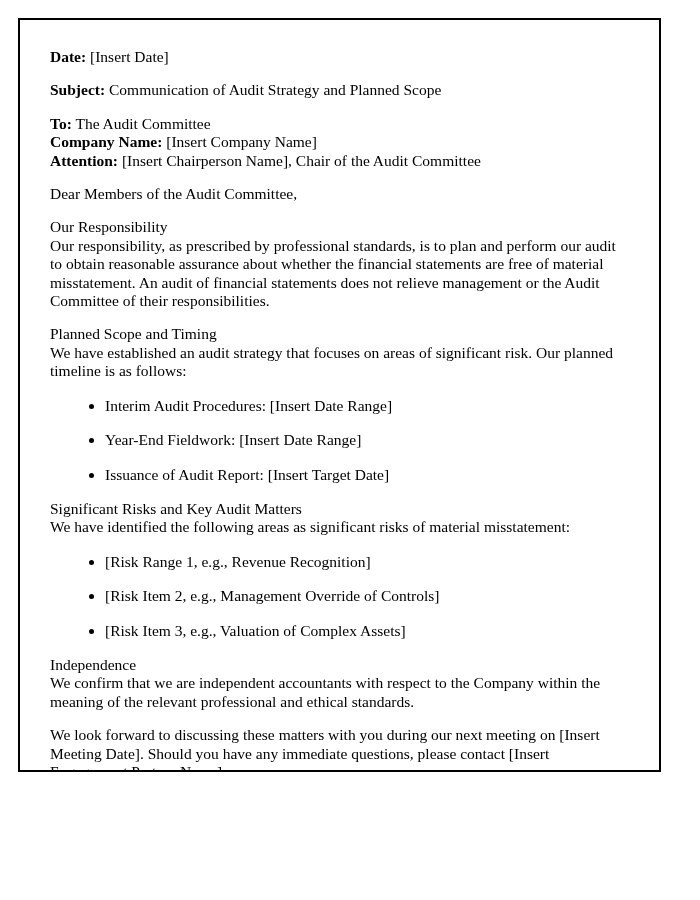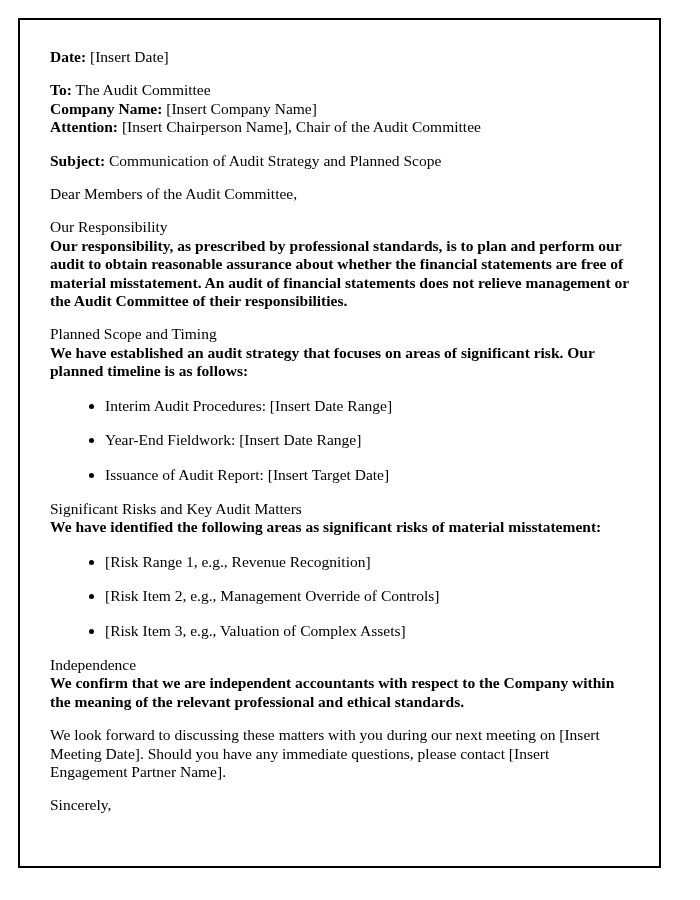--- a/index.html
+++ b/index.html
@@ -8,21 +8,21 @@
     background: #ffffff;
     width: 700px;
     height: 900px;
     overflow: hidden;
   }
   .page {
     position: absolute;
     left: 18px;
     top: 18px;
     width: 643px;
-    height: 850px;
+    height: 754px;
     box-sizing: border-box;
     border: 2px solid #000000;
     padding: 28px 30px 20px 30px;
     font-family: "Liberation Serif", "DejaVu Serif", serif;
     font-size: 15.5px;
     line-height: 18.4px;
     color: #000000;
     overflow: hidden;
   }
   .para {
@@ -36,46 +36,45 @@
   }
   strong, .bold {
     font-weight: bold;
   }
   .heading {
     font-weight: normal;
     margin: 15px 0 0 0;
   }
   .body-after-heading {
     margin: 0 0 15px 0;
-    font-weight: bold;
   }
   ul.bullets {
     margin: 15px 0 15px 0;
     padding-left: 39px;
     list-style-type: disc;
   }
   ul.bullets li {
     margin: 16px;
     padding: 0;
   }
 </style>
 </head>
 <body>
 
 <div class="page">
 
   <p class="para"><strong>Date:</strong> <span>[Insert Date]</span></p>
 
+  <p class="para"><strong>Subject:</strong> <span>Communication of Audit Strategy and Planned Scope</span></p>
+
   <p class="para">
     <span class="line"><strong>To:</strong> <span>The Audit Committee</span></span>
     <span class="line"><strong>Company Name:</strong> <span>[Insert Company Name]</span></span>
     <span class="line"><strong>Attention:</strong> <span>[Insert Chairperson Name], Chair of the Audit Committee</span></span>
   </p>
-
-  <p class="para"><strong>Subject:</strong> <span>Communication of Audit Strategy and Planned Scope</span></p>
 
   <p class="para">Dear Members of the Audit Committee,</p>
 
 
   <div class="section">
     <p class="heading">Our Responsibility</p>
     <p class="body-after-heading">Our responsibility, as prescribed by professional standards, is to plan and perform our audit to obtain reasonable assurance about whether the financial statements are free of material misstatement. An audit of financial statements does not relieve management or the Audit Committee of their responsibilities.</p>
   </div>
 
   <div class="section">

